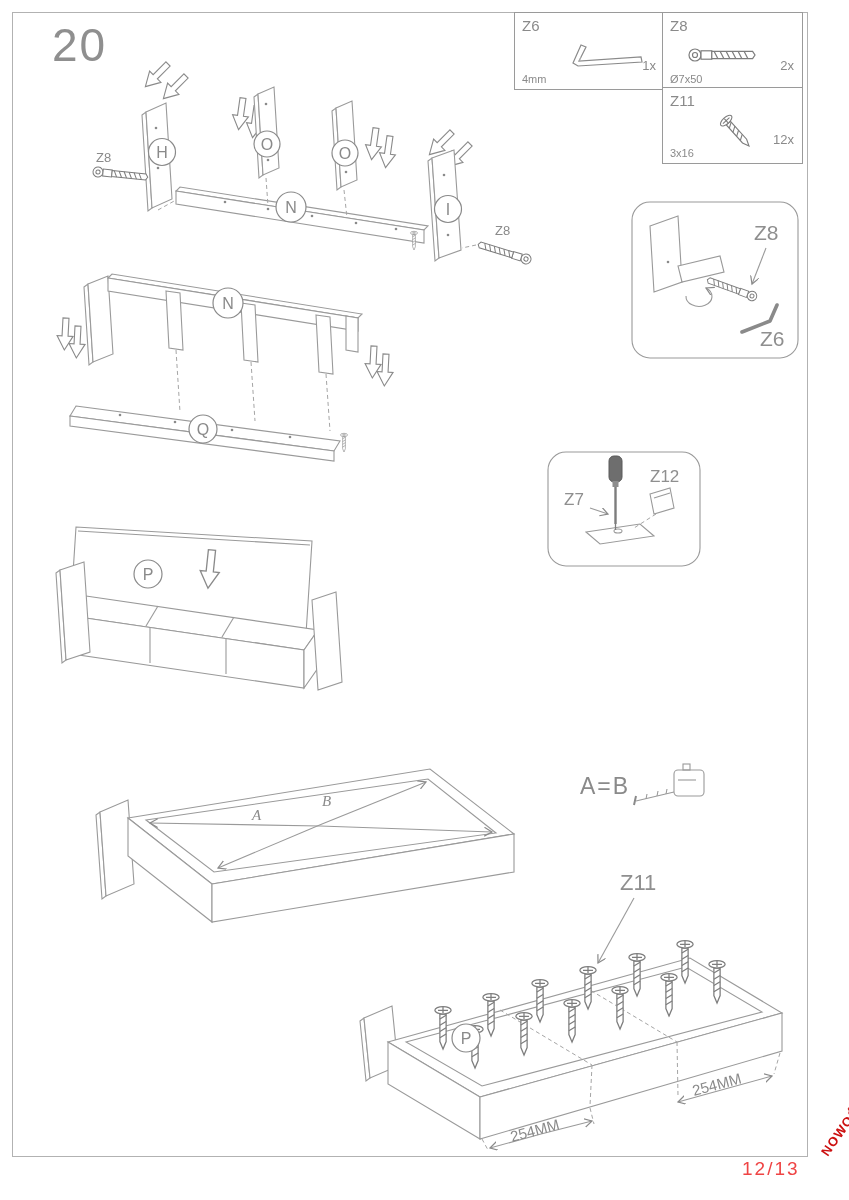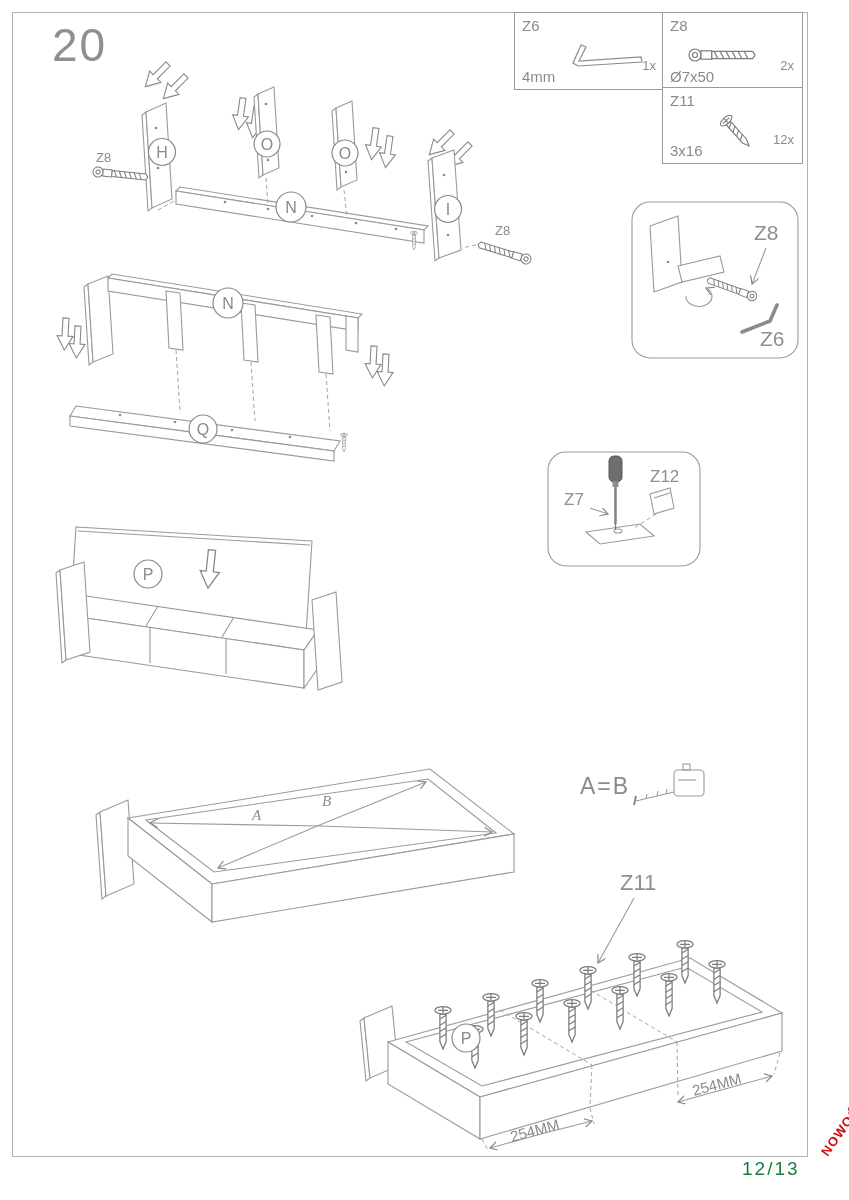--- a/index.html
+++ b/index.html
@@ -4,36 +4,36 @@
 <style>
   html,body{margin:0;padding:0;background:#fff;}
   .page{position:relative;width:849px;height:1200px;background:#fff;overflow:hidden;
         font-family:"Liberation Sans",sans-serif;}
   .page-border{position:absolute;left:12px;top:12px;width:794px;height:1143px;
                border:1px solid #b2b2b2;}
   .step-number{position:absolute;left:52px;top:18px;font-size:46px;font-weight:400;
                color:#8f8f8f;letter-spacing:2px;}
   .cell{position:absolute;border:1px solid #9a9a9a;background:#fff;}
   .cell-id{position:absolute;top:4px;left:7px;font-size:15px;color:#8a8a8a;}
-  .cell-size{position:absolute;bottom:4px;left:7px;font-size:15px;color:#8a8a8a;}
+  .cell-size{position:absolute;bottom:4px;left:7px;font-size:11px;color:#8a8a8a;}
   .cell-qty{position:absolute;bottom:16px;right:8px;font-size:13px;color:#8a8a8a;}
   .cell svg{position:absolute;left:0;top:0;}
   .art{position:absolute;left:0;top:0;}
   .ln{fill:none;stroke:#9a9a9a;stroke-width:1.1;}
   .bd{fill:#fff;stroke:#9a9a9a;stroke-width:1.1;}
   .dash{fill:none;stroke:#a5a5a5;stroke-width:1;stroke-dasharray:4 3;}
   .cir{fill:#fff;stroke:#8a8a8a;stroke-width:1.2;}
   .ltr{fill:#8a8a8a;font-size:16px;text-anchor:middle;font-family:"Liberation Sans",sans-serif;}
   .slbl{fill:#8a8a8a;font-size:13px;font-family:"Liberation Sans",sans-serif;}
   .zlbl{fill:#8f8f8f;font-size:21px;font-family:"Liberation Sans",sans-serif;}
   .mlbl{fill:#8f8f8f;font-size:17px;font-family:"Liberation Sans",sans-serif;}
   .dim{fill:#8a8a8a;font-size:15px;font-family:"Liberation Sans",sans-serif;}
   .itl{fill:#8a8a8a;font-size:15px;font-style:italic;font-family:"Liberation Serif",serif;}
   .eq{fill:#8a8a8a;font-size:23px;letter-spacing:2px;font-family:"Liberation Sans",sans-serif;}
-  .page-num{position:absolute;left:742px;top:1158px;font-size:19px;color:#15803d;letter-spacing:2px;}
+  .page-num{position:absolute;left:742px;top:1158px;font-size:19px;color:#ef4444;letter-spacing:2px;}
   .badge-new{position:absolute;left:818px;top:1150px;font-size:13px;font-weight:700;
              color:#cc1111;transform:rotate(-55deg);transform-origin:left top;letter-spacing:1px;}
 </style>
 </head>
 <body>
 
 <div class="page">
   <div class="page-border"></div>
 
   <div class="step-number">20</div>

